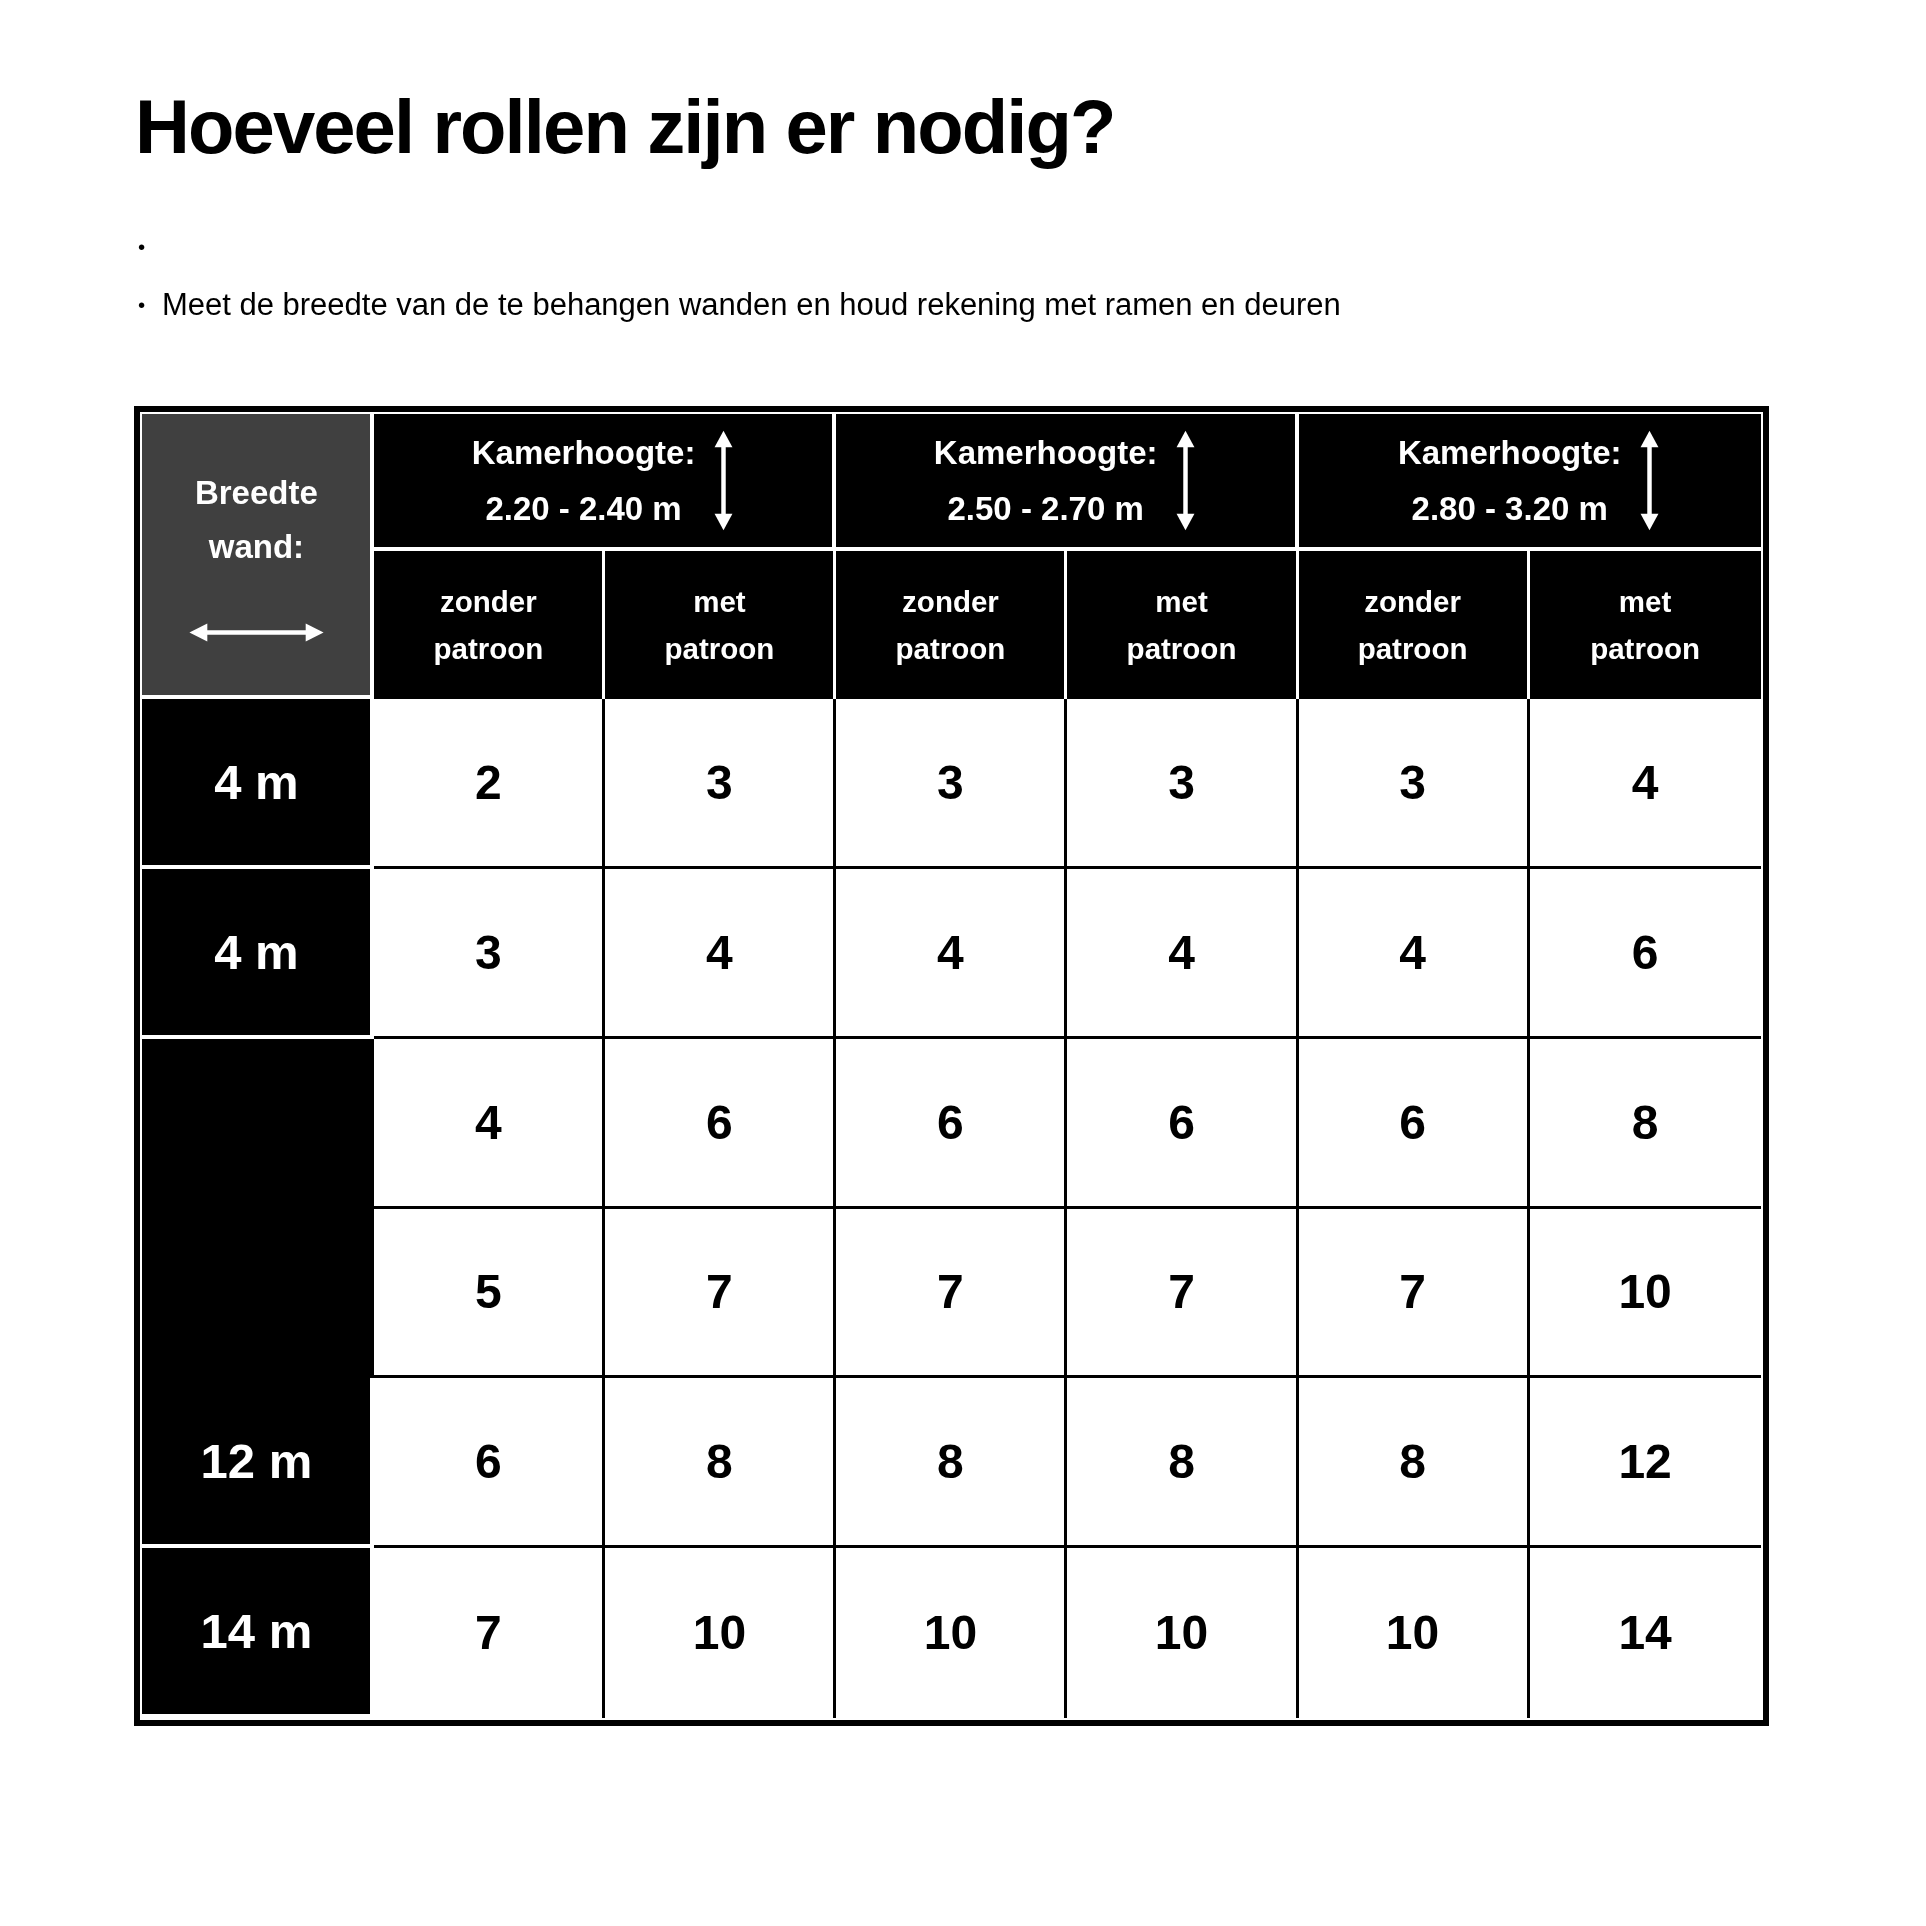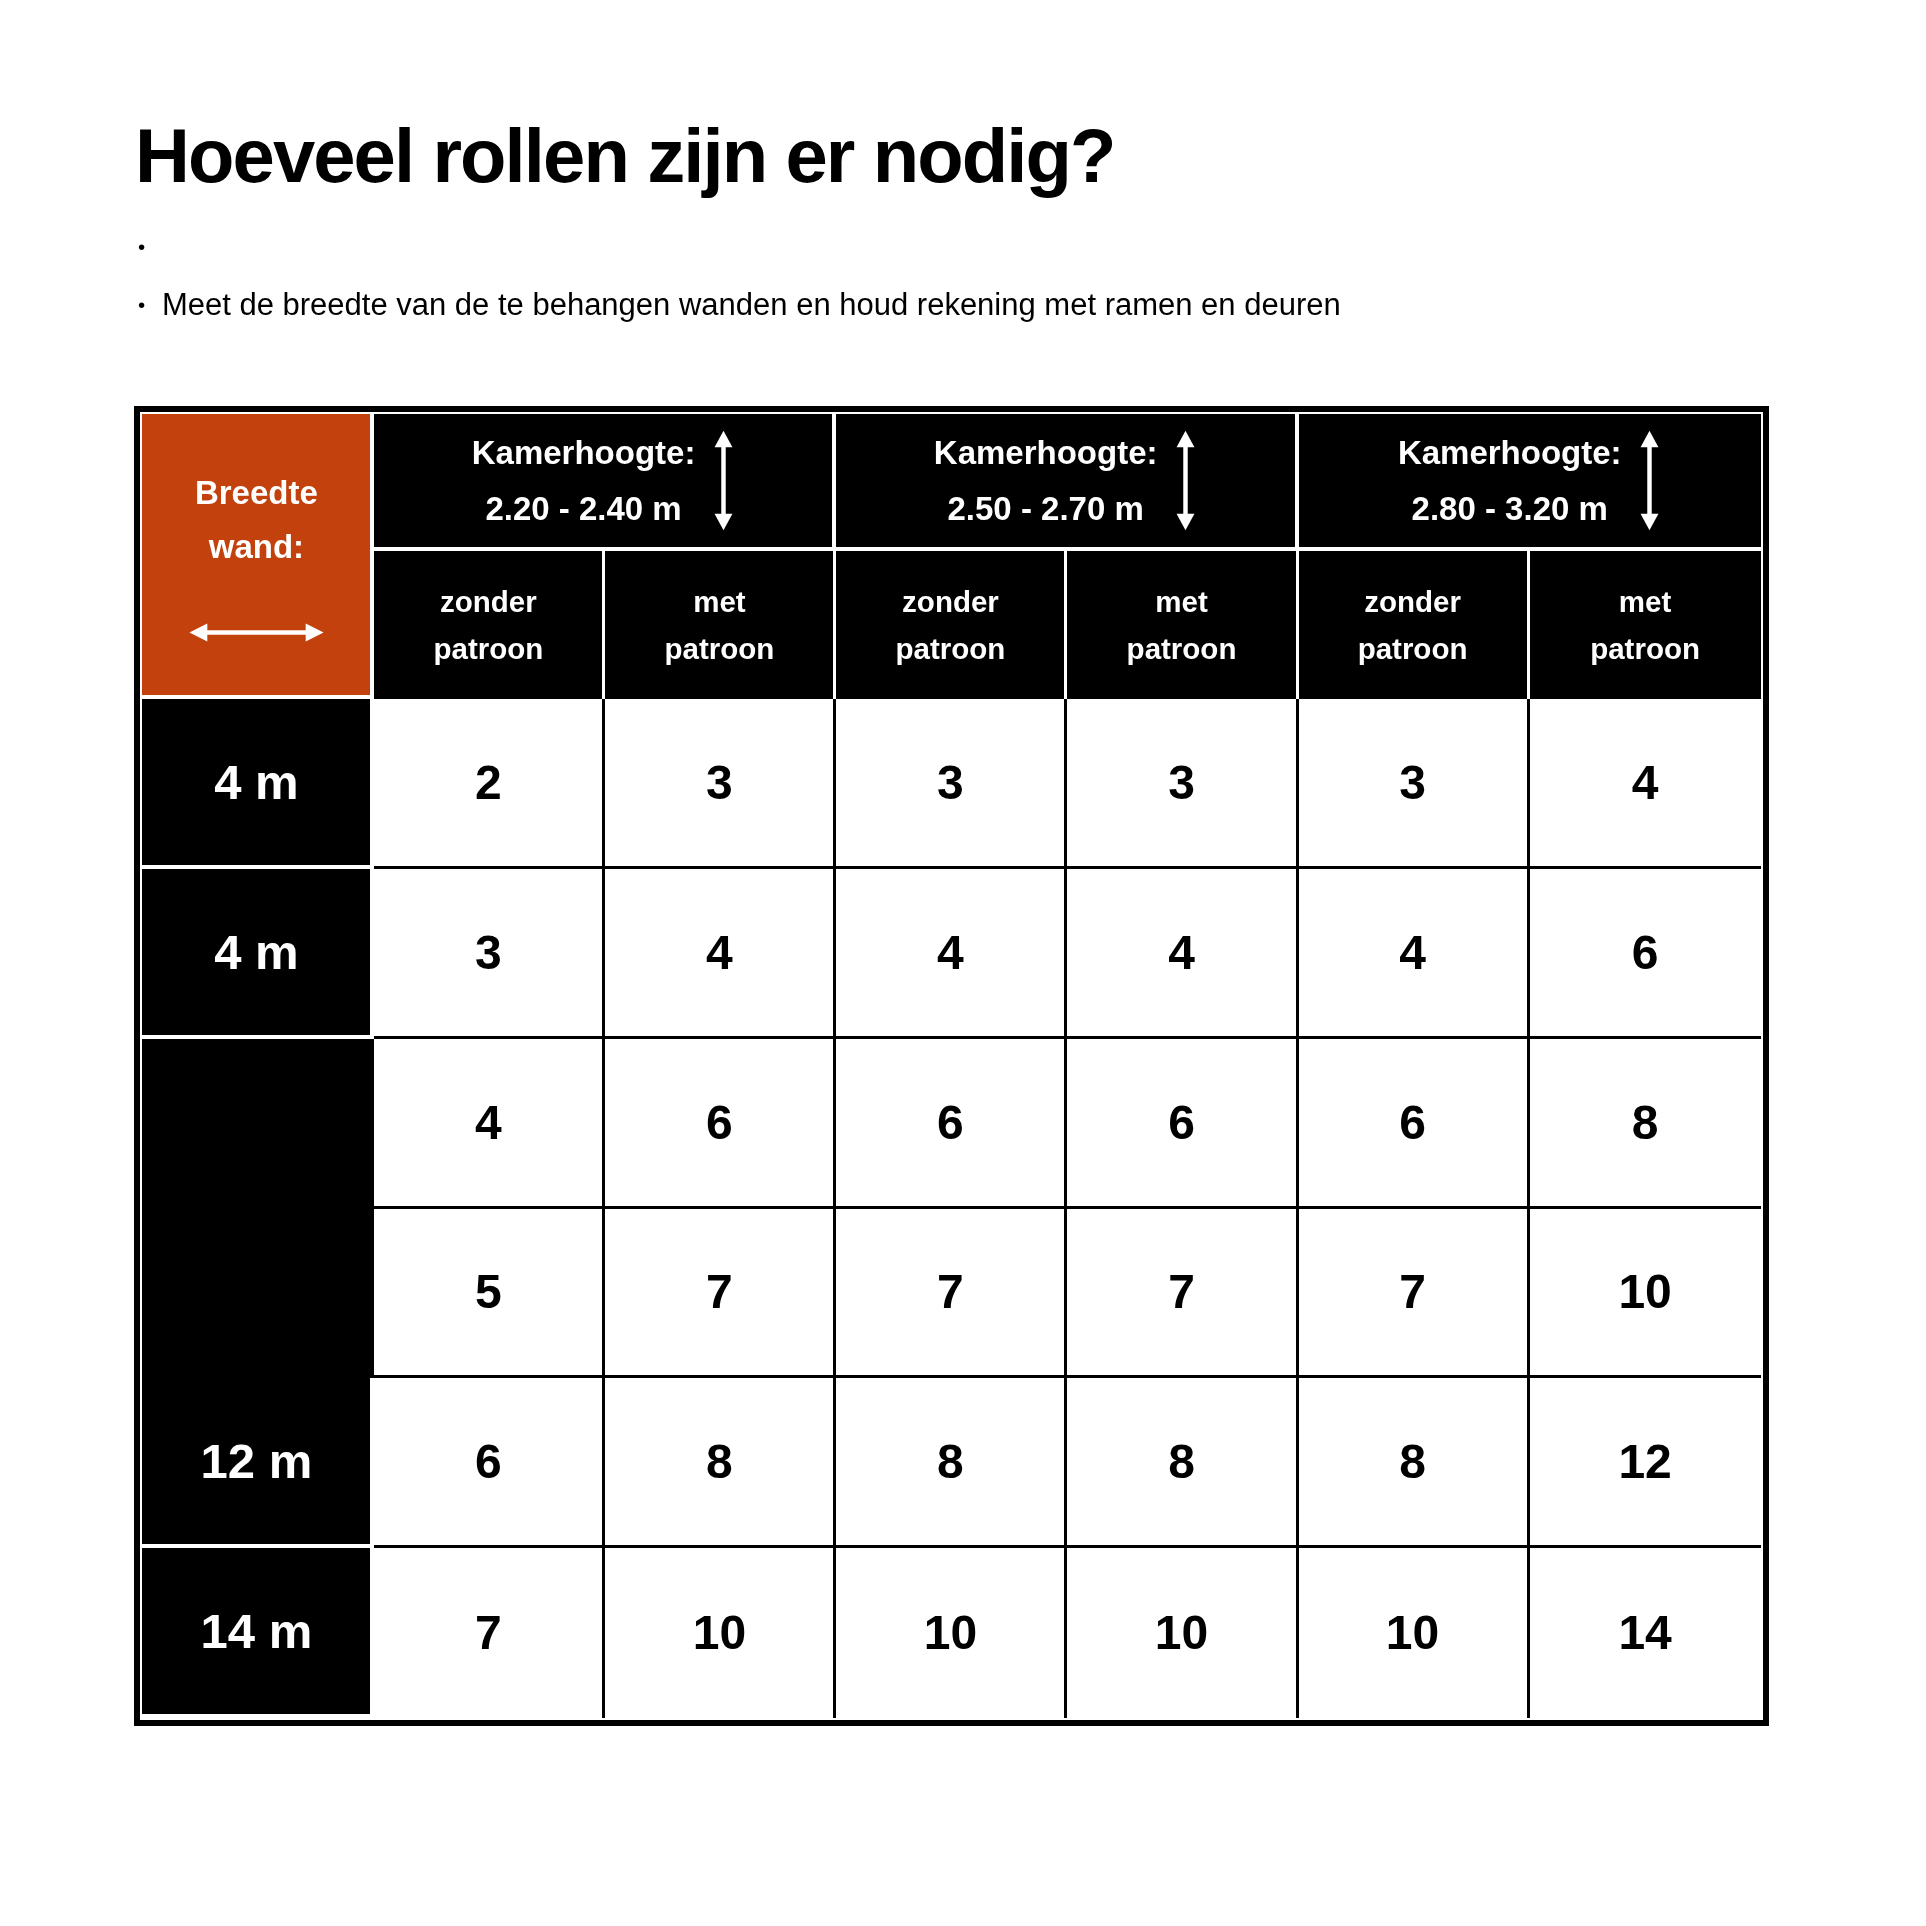--- a/index.html
+++ b/index.html
@@ -3,21 +3,21 @@
 <meta charset="utf-8">
 <style>
   html,body{margin:0;padding:0;}
   body{
     width:1926px;height:1926px;background:#ffffff;position:relative;
     font-family:"Liberation Sans","DejaVu Sans",sans-serif;color:#000;
     overflow:hidden;
   }
   
   .title{
-    position:absolute;left:135px;top:112px;
+    position:absolute;left:135px;top:83px;
     font-size:76px;font-weight:bold;letter-spacing:-1.9px;color:#000;
     margin:0;white-space:nowrap;
   }
   .bullets{position:absolute;left:138px;top:239px;}
   .bullet-line{
     display:flex;align-items:baseline;
     font-size:31px;color:#000;margin-bottom:24.4px;white-space:nowrap;
   }
   .bullet-dot{font-size:20.5px;margin-right:16.7px;position:relative;top:-3.9px;}
   
@@ -31,21 +31,21 @@
     display:grid;
     grid-template-columns:232px repeat(6,1fr);
     grid-template-rows:137px 148px repeat(6,1fr);
   }
   .cell{
     box-sizing:border-box;display:flex;align-items:center;justify-content:center;
     text-align:center;
   }
   
   .corner{
-    grid-column:1;grid-row:1 / span 2;background:#c2410c;color:#fff;
+    grid-column:1;grid-row:1 / span 2;background:#404040;color:#fff;
     border-right:4.5px solid #fff;border-bottom:4.5px solid #fff;
     flex-direction:column;font-size:33px;font-weight:bold;line-height:1.65;
   }
   .corner .harrow{margin-top:46px;}
   
   .group{
     background:#000;color:#fff;border-bottom:4.5px solid #fff;
     font-size:33px;font-weight:bold;line-height:1.7;
     flex-direction:row;gap:16.7px;
   }

